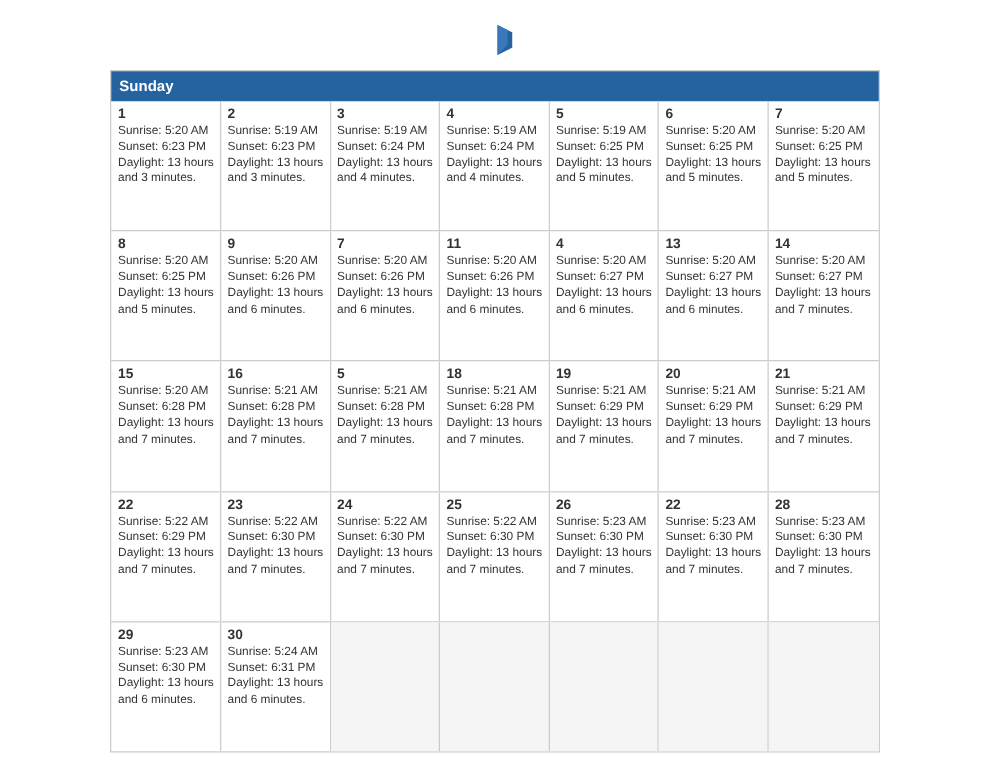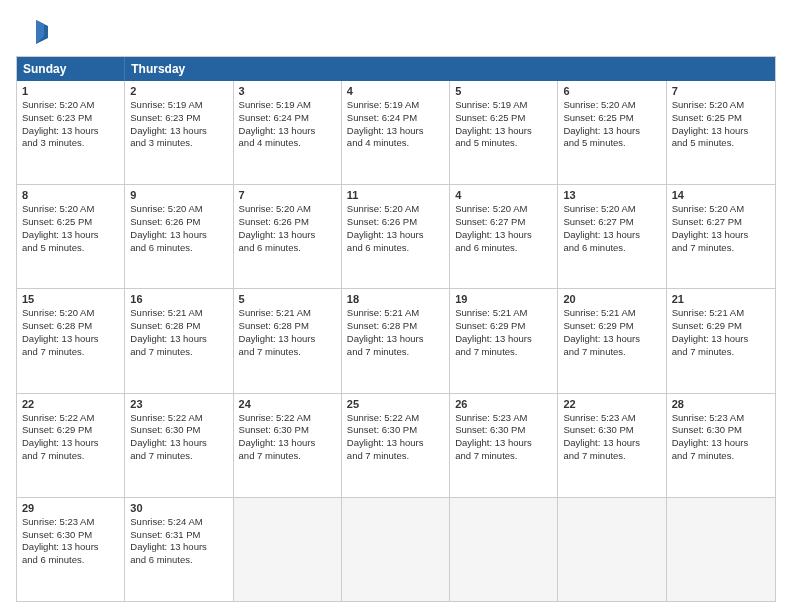--- a/index.html
+++ b/index.html
@@ -9,20 +9,21 @@
       width: 792px;
       height: 612px;
       overflow: hidden;
     }
     .page {
       width: 792px;
       height: 612px;
       padding: 16px 16px 10px 16px;
       display: flex;
       flex-direction: column;
+      align-items: center;
     }
     .header {
       display: flex;
       justify-content: space-between;
       align-items: flex-start;
       margin-bottom: 8px;
     }
     .logo {
       display: flex;
       align-items: center;
@@ -130,21 +131,20 @@
     </div>
     <div class="title-block">
       <div class="main-title"></div>
       <div class="subtitle"></div>
     </div>
   </div>
 
   <div class="calendar">
     <div class="cal-header" id="cal-header">
         <div class="cal-header-cell">Sunday</div>
-        <div class="cal-header-cell">Thursday</div>
       </div>
     <div class="cal-body" id="cal-body">
         <div class="cal-row">
           <div class="cal-cell">
             <span class="day-num">1</span>
             <span class="cell-line">Sunrise: 5:20 AM</span>
             <span class="cell-line">Sunset: 6:23 PM</span>
             <span class="cell-line">Daylight: 13 hours</span>
             <span class="cell-line">and 3 minutes.</span>
           </div>

